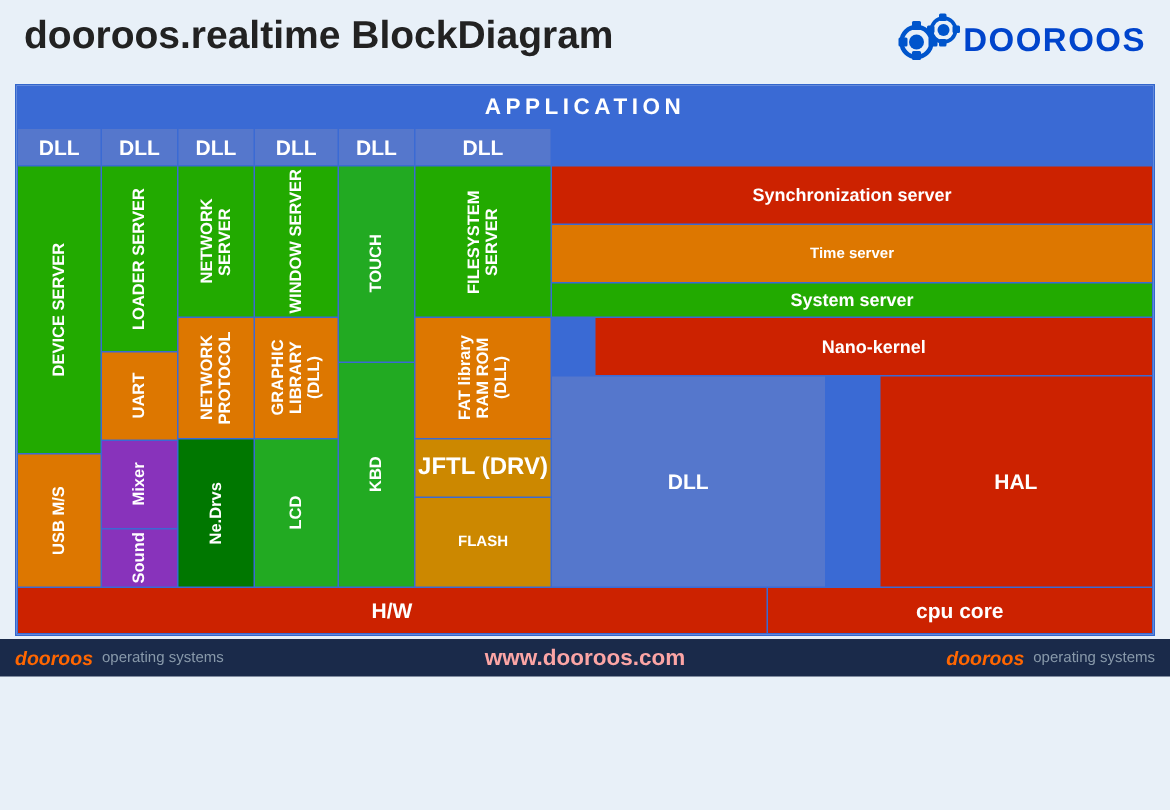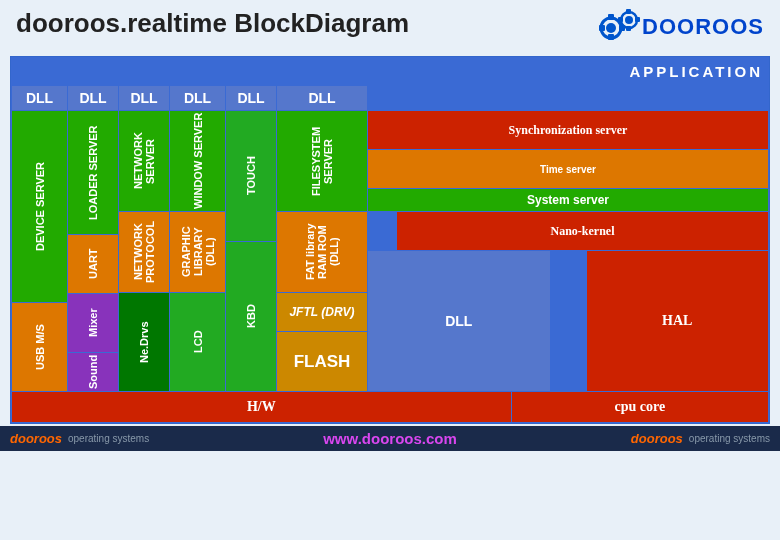--- a/index.html
+++ b/index.html
@@ -104,21 +104,21 @@
       justify-content: center;
       font-weight: bold;
       color: white;
       font-size: 11px;
       text-align: center;
     }
 
     
     .bg-green { background: #22aa00; }
     .bg-orange { background: #dd7700; }
-    .bg-red { background: #cc2200; font-family: Liberation Serif, serif; }
+    .bg-red { background: #cc2200; }
     .bg-purple { background: #8833bb; }
     .bg-yellow-orange { background: #cc8800; }
     .bg-blue-dll { background: #5577cc; }
     .bg-dark-green { background: #007700; }
     .bg-med-green { background: #22aa22; }
   </style>
 </head>
 <body>
 
 <div class="header">
@@ -142,21 +142,21 @@
       <rect x="21" y="9" width="5" height="5" fill="#0055cc" rx="1"></rect>
       <rect x="38" y="9" width="5" height="5" fill="#0055cc" rx="1"></rect>
     </svg>
     <span style="font-size:22px;font-weight:bold;color:#0044cc;letter-spacing:1px;">DOOROOS</span>
   </div>
 </div>
 
 <div class="diagram-wrapper">
   <div class="block-diagram">
 
-    <div style="background:#3a6ad4;color:white;text-align:right;font-size:15px;font-weight:bold;padding:5px;letter-spacing:3px;">APPLICATION</div>
+    <div style="background:#3a6ad4;color:white;text-align:center;font-size:15px;font-weight:bold;padding:5px;letter-spacing:3px;">APPLICATION</div>
 
     <div class="row-dll">
       <div class="dll-top bg-blue-dll" style="width:55px;flex-shrink:0;">DLL</div>
       <div class="dll-top bg-blue-dll" style="width:50px;flex-shrink:0;">DLL</div>
       <div class="dll-top bg-blue-dll" style="width:50px;flex-shrink:0;">DLL</div>
       <div class="dll-top bg-blue-dll" style="width:55px;flex-shrink:0;">DLL</div>
       <div class="dll-top bg-blue-dll" style="width:50px;flex-shrink:0;">DLL</div>
       <div class="dll-top bg-blue-dll" style="width:90px;flex-shrink:0;">DLL</div>
       <div class="dll-top" style="flex:1;background:#3a6ad4;"></div>
     </div>
@@ -188,22 +188,22 @@
       </div>
 
       <div style="width:50px;flex-shrink:0;display:flex;flex-direction:column;gap:1px;">
         <div class="vblock bg-med-green" style="height:130px;flex-shrink:0;">TOUCH</div>
         <div class="vblock bg-med-green" style="flex:1;">KBD</div>
       </div>
 
       <div style="width:90px;flex-shrink:0;display:flex;flex-direction:column;gap:1px;">
         <div class="vblock bg-green" style="height:100px;flex-shrink:0;">FILESYSTEM SERVER</div>
         <div class="vblock bg-orange" style="height:80px;flex-shrink:0;">FAT library RAM ROM (DLL)</div>
-        <div class="hblock bg-yellow-orange" style="height:38px;flex-shrink:0;font-size:12px;font-style:italic;">JFTL (DRV)</div>
-        <div class="hblock bg-yellow-orange" style="flex:1;font-size:17px;">FLASH</div>
+        <div class="hblock bg-yellow-orange" style="height:38px;flex-shrink:0;font-size:16px;">JFTL (DRV)</div>
+        <div class="hblock bg-yellow-orange" style="flex:1;font-size:10px;">FLASH</div>
       </div>
 
       <div style="flex:1;display:flex;flex-direction:column;gap:1px;">
         <div class="hblock bg-red" style="height:38px;flex-shrink:0;font-size:12px;">Synchronization server</div>
         <div class="hblock bg-orange" style="height:38px;flex-shrink:0;font-size:10px;">Time server</div>
         <div class="hblock bg-green" style="height:22px;flex-shrink:0;font-size:12px;">System server</div>
         <div class="hblock bg-red" style="height:38px;flex-shrink:0;font-size:12px;margin-left:29px;">Nano-kernel</div>
 
         <div style="flex:1;display:flex;gap:1px;">
           <div class="hblock bg-blue-dll" style="flex:1;font-size:14px;font-weight:bold;">DLL</div>
@@ -219,18 +219,18 @@
     </div>
 
   </div>
 </div>
 
 <div class="footer">
   <div class="footer-left">
     <span style="color:#ff6600;font-style:italic;font-weight:bold;font-size:13px;">dooroos</span>
     <span style="color:#8899aa;font-size:10px;">operating systems</span>
   </div>
-  <div style="color:#d946ef;font-size:15px;font-weight:bold;cursor:pointer;">www.dooroos.com</div>
+  <div style="color:#fca5a5;font-size:15px;font-weight:bold;cursor:pointer;">www.dooroos.com</div>
   <div class="footer-right">
     <span style="color:#ff6600;font-style:italic;font-weight:bold;font-size:13px;">dooroos</span>
     <span style="color:#8899aa;font-size:10px;">operating systems</span>
   </div>
 </div>
 
 </body></html>

